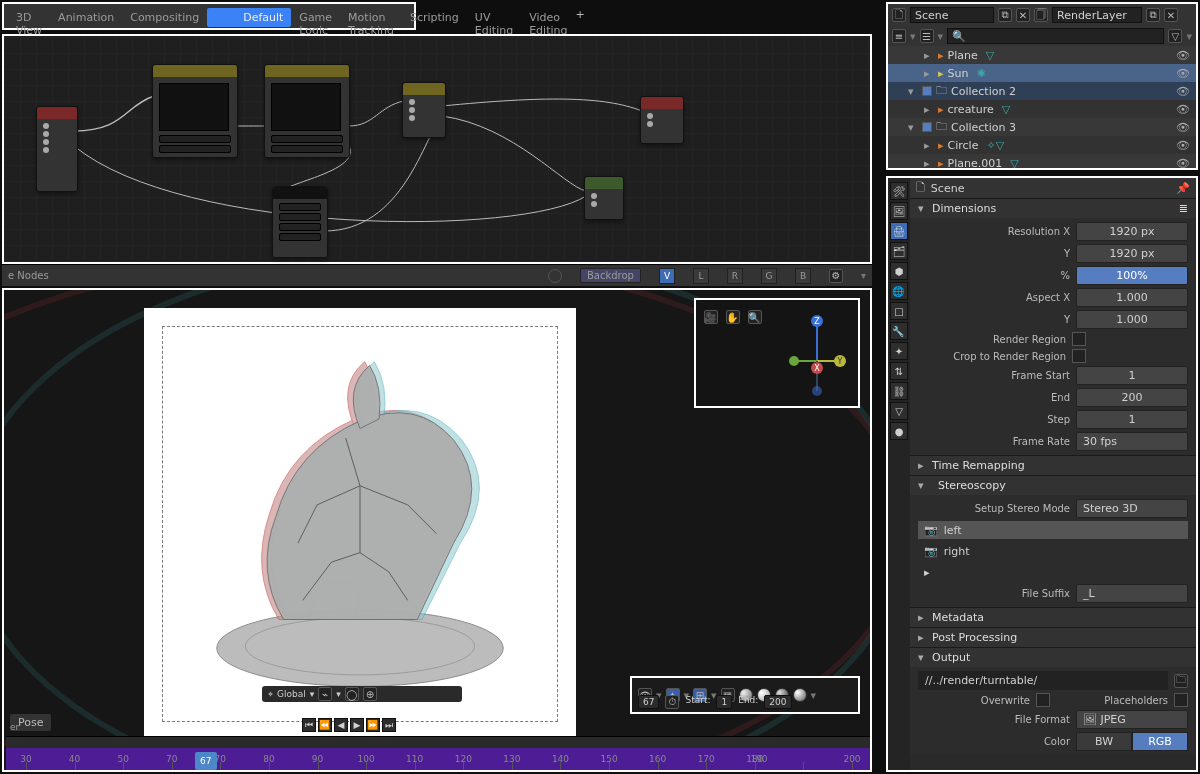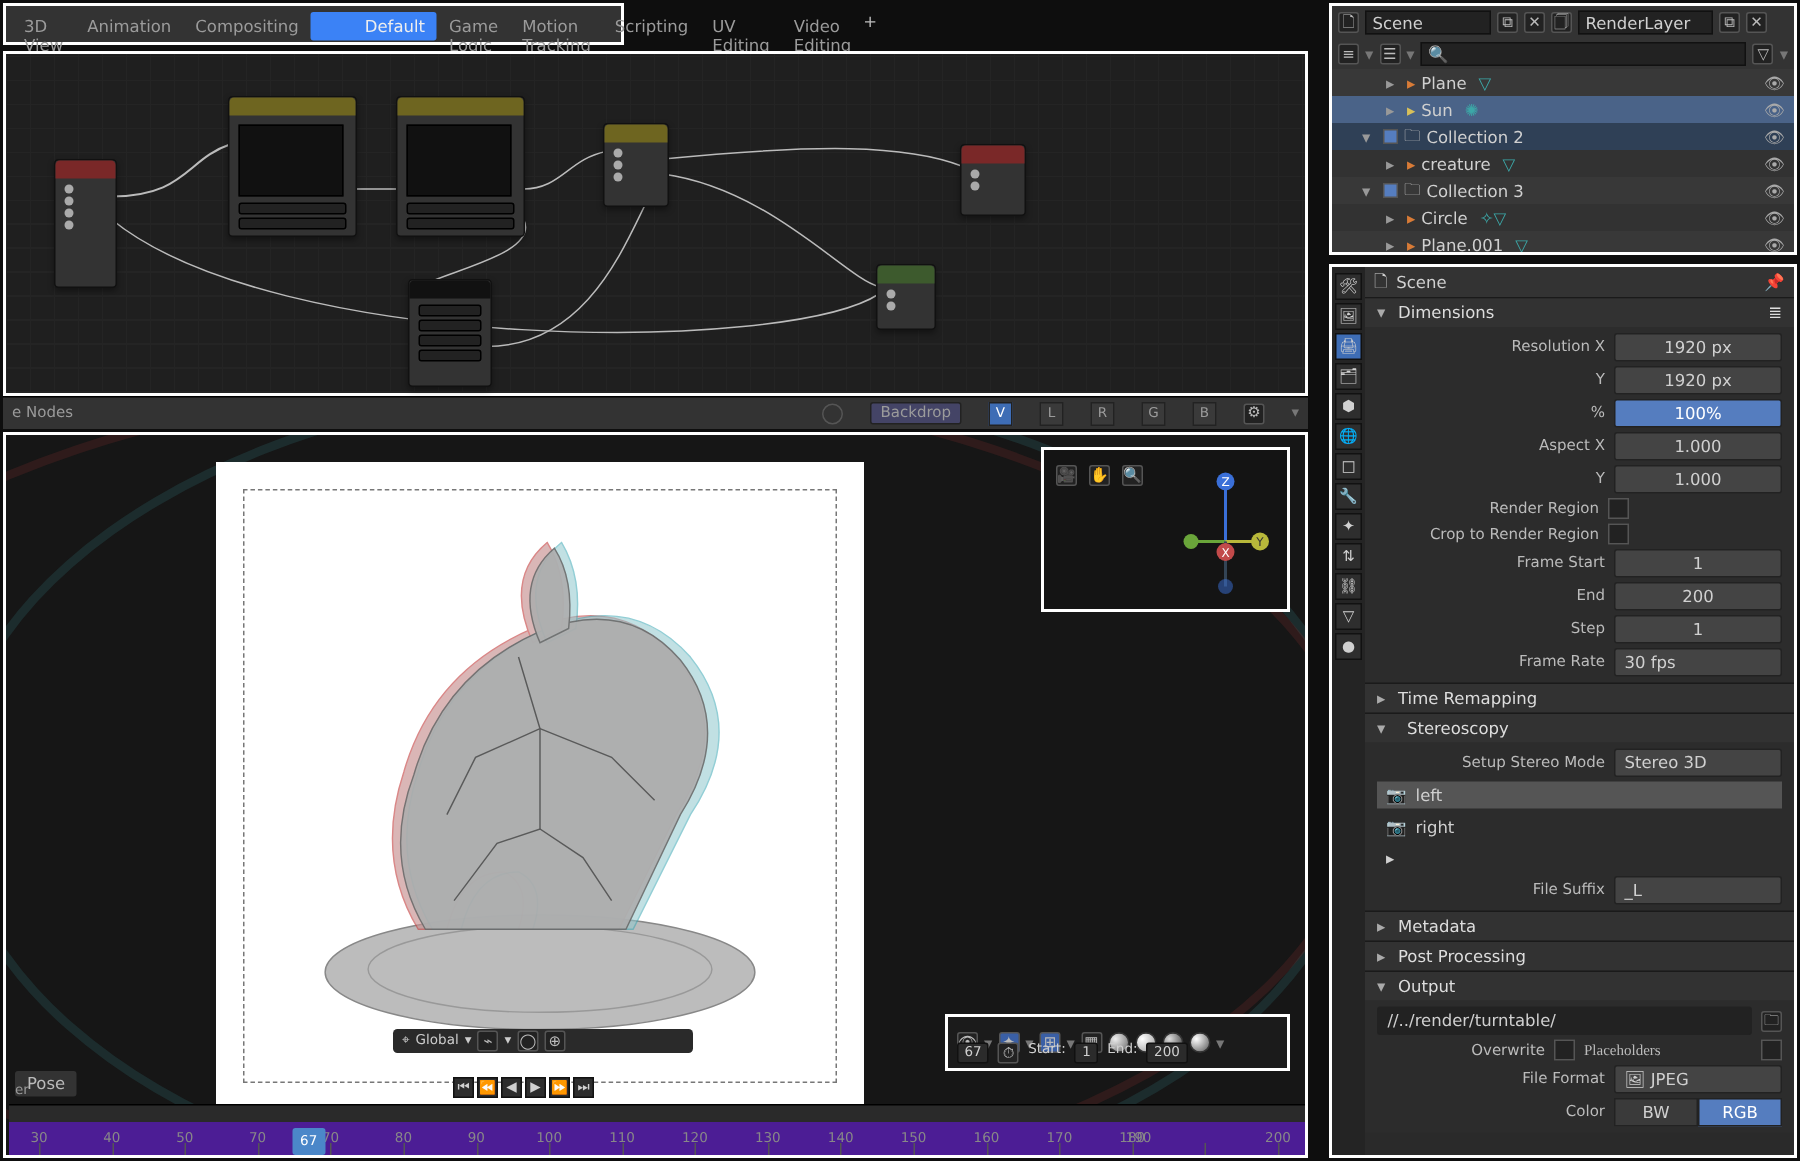--- a/index.html
+++ b/index.html
@@ -614,21 +614,21 @@
           <span>Output</span>
         </div>
       <div class="panel-b">
         <div class="prop-row">
             <span class="val" style="flex:1;text-align:left;background:#222;">//../render/turntable/</span>
             <span class="mini-ico">🗀</span>
           </div>
         <div class="prop-row">
             <span class="lbl">Overwrite</span>
             <span class="chk"></span>
-            <span class="lbl" style="text-align:left;font-family:Liberation Serif, serif;">Placeholders</span>
+            <span class="lbl" style="text-align:right;">Placeholders</span>
             <span class="chk"></span>
           </div>
         <div class="prop-row">
             <span class="lbl">File Format</span>
             <span class="val" style="text-align:left;">🖼 <span>JPEG</span></span>
           </div>
         <div class="prop-row">
             <span class="lbl">Color</span>
             <div class="seg" style="width:112px;">
               <div>BW</div>

